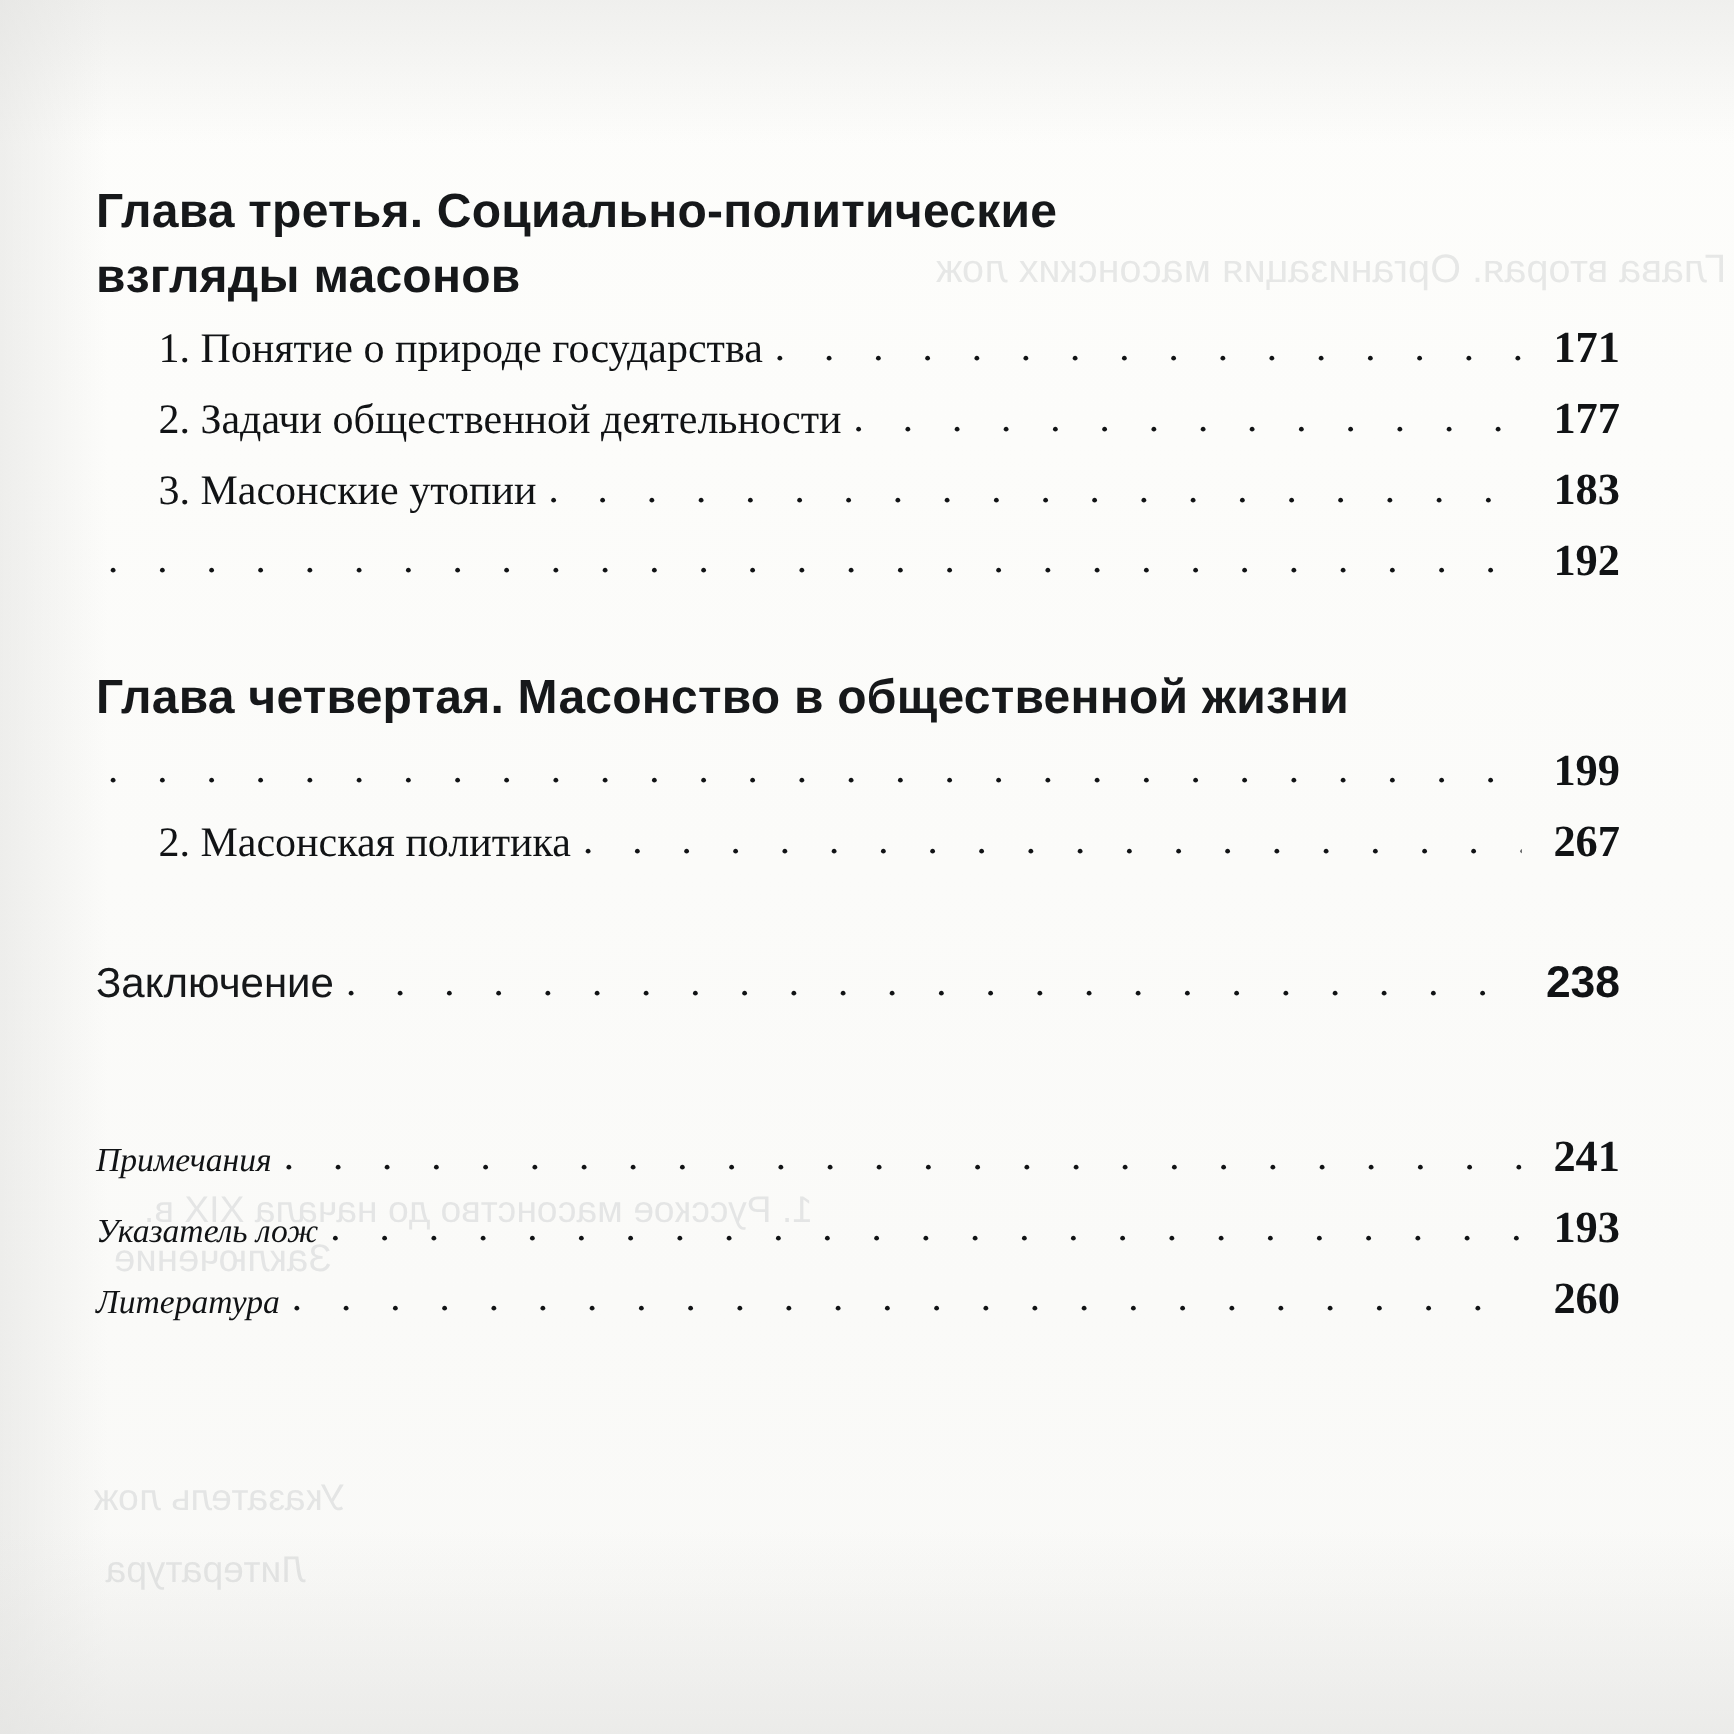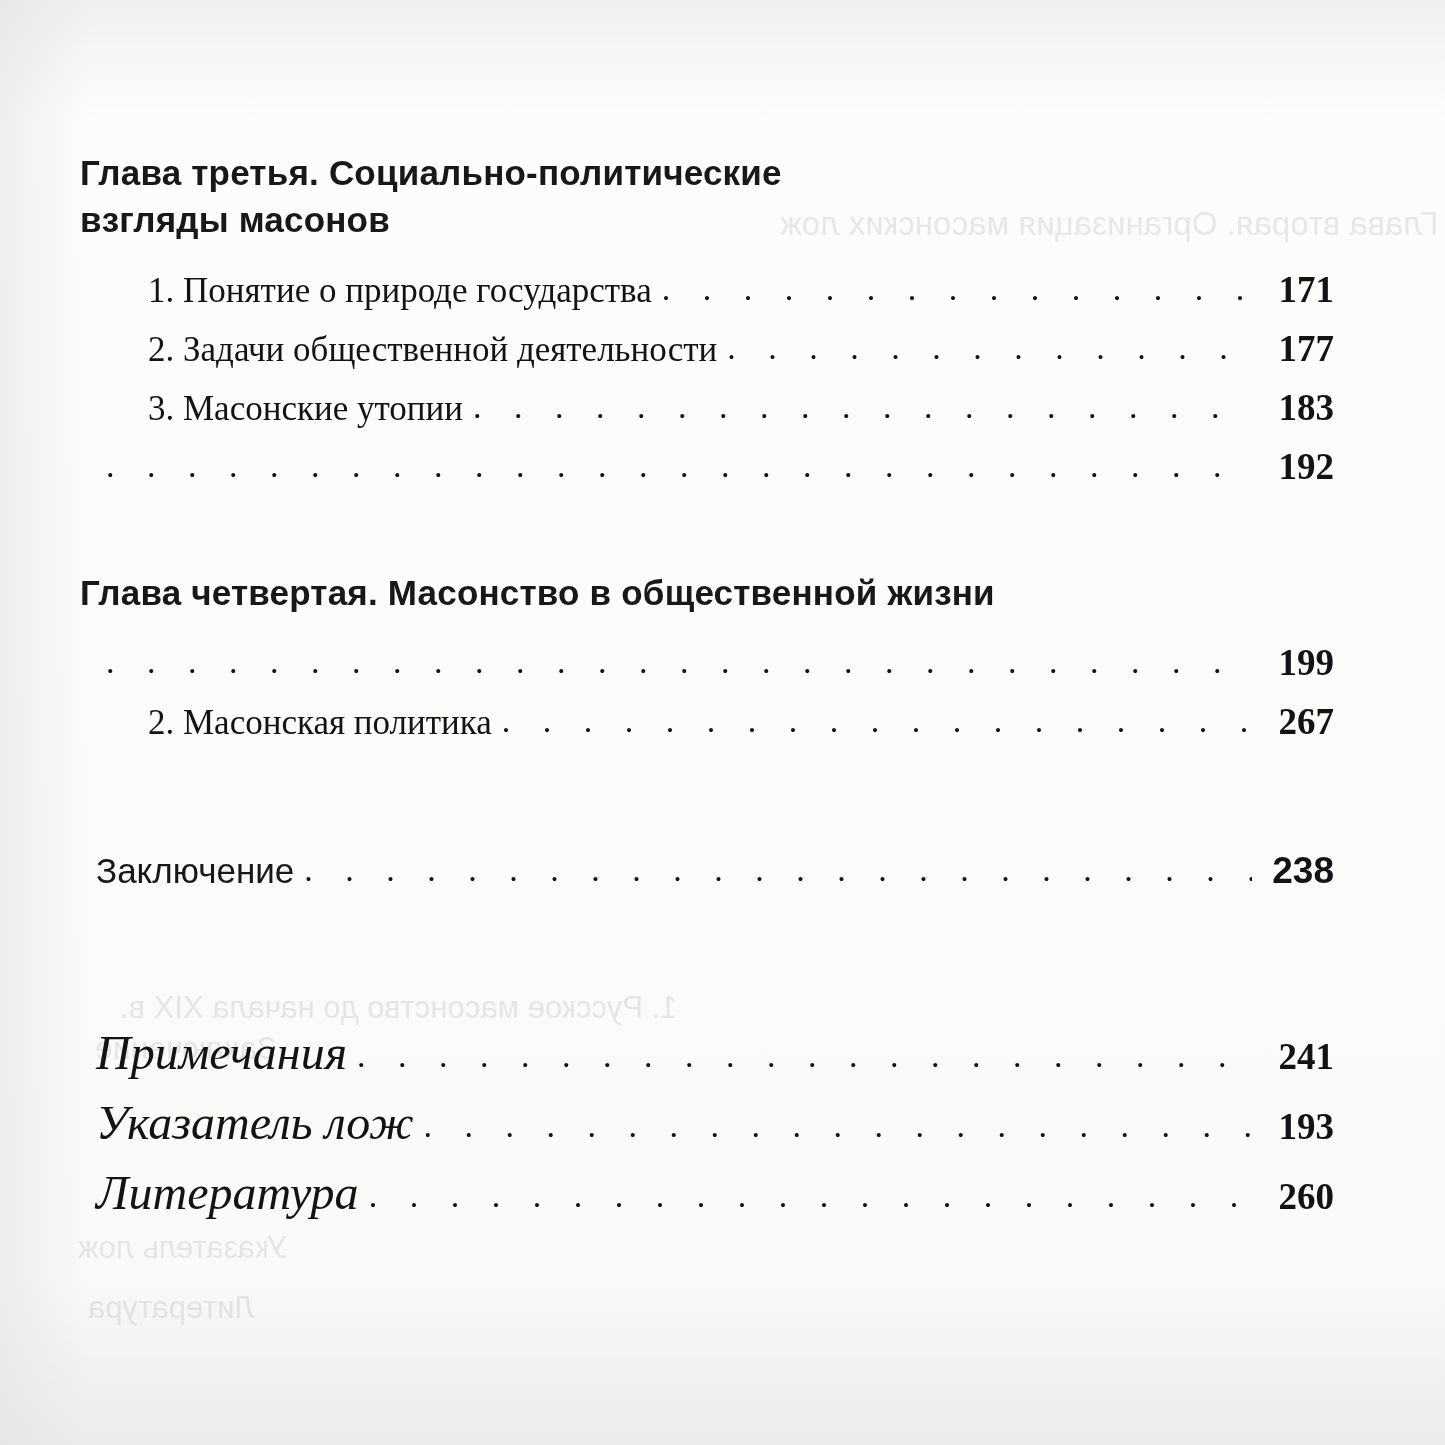--- a/index.html
+++ b/index.html
@@ -57,30 +57,30 @@
   #content {
     position: absolute;
     left: 80px;
     top: 150px;
     width: 1270px;
   }
 
   
   .chapter-heading {
     font-family: "Liberation Sans", sans-serif;
-    font-size: 35px;
+    font-size: 40px;
     line-height: 1.34;
     color: #16181a;
     letter-spacing: 0.2px;
     margin: 0 0 4px 0;
     white-space: pre-line;
   }
 
   .entries {
-    margin: 16px;
+    margin: 0;
     padding: 0;
     list-style: none;
   }
 
   .entry {
     display: flex;
     align-items: baseline;
     font-family: "Liberation Serif", serif;
     font-size: 35px;
     line-height: 1.0;
@@ -124,21 +124,21 @@
     color: #16181a;
   }
   .entry.toplevel .page {
     font-family: "Liberation Sans", sans-serif;
     font-weight: 700;
   }
 
   
   .entry.italic .label {
     font-style: italic;
-    font-size: 48px;
+    font-size: 28px;
   }
   .entry.italic .page {
     font-weight: 700;
   }
 
   .block-gap-lg { height: 58px; }
   .block-gap-xl { height: 86px; }
 </style>
 </head>
 <body>

